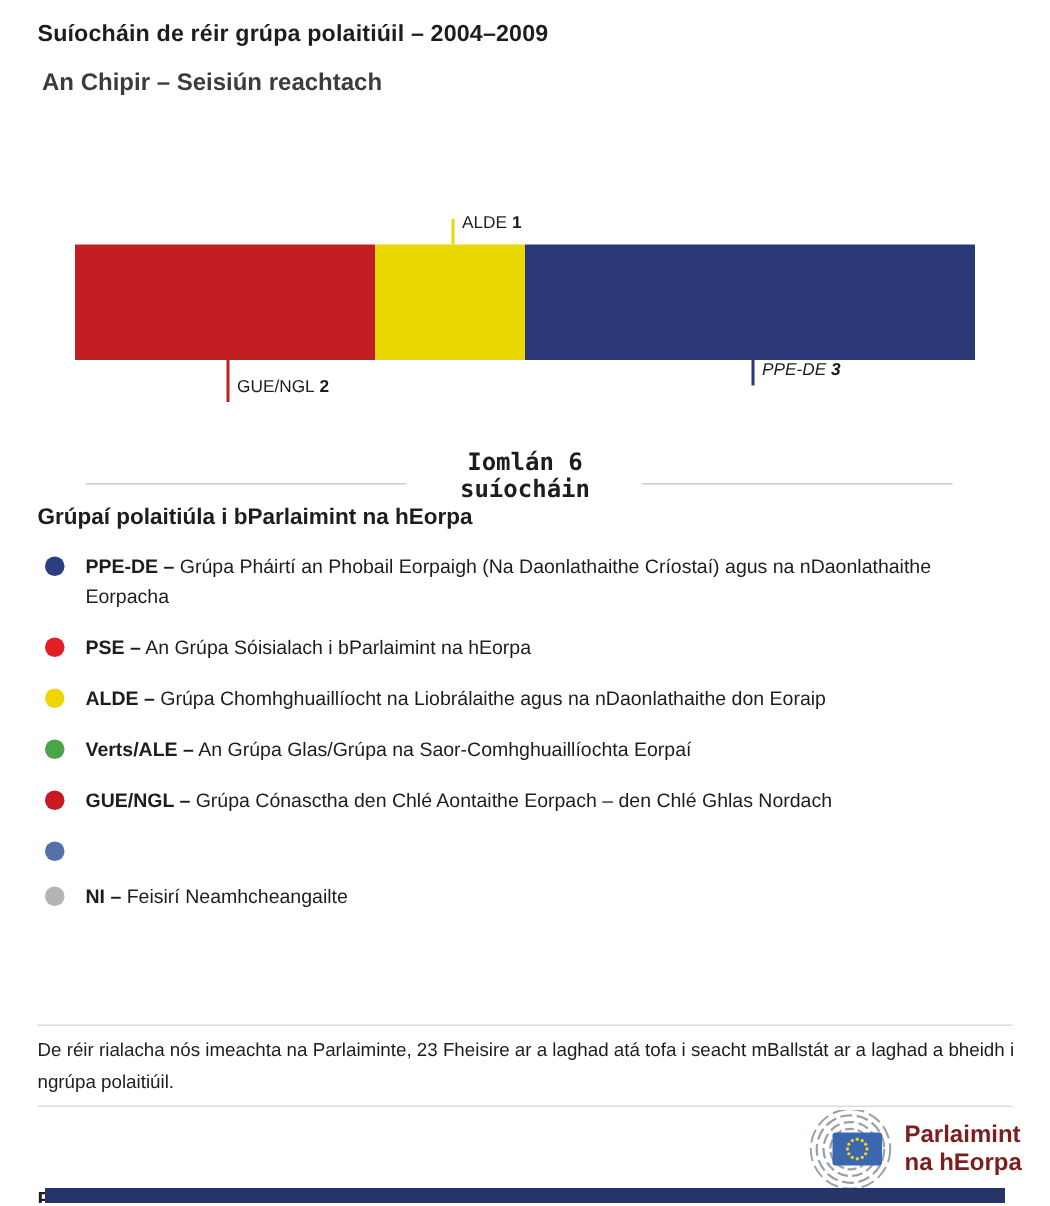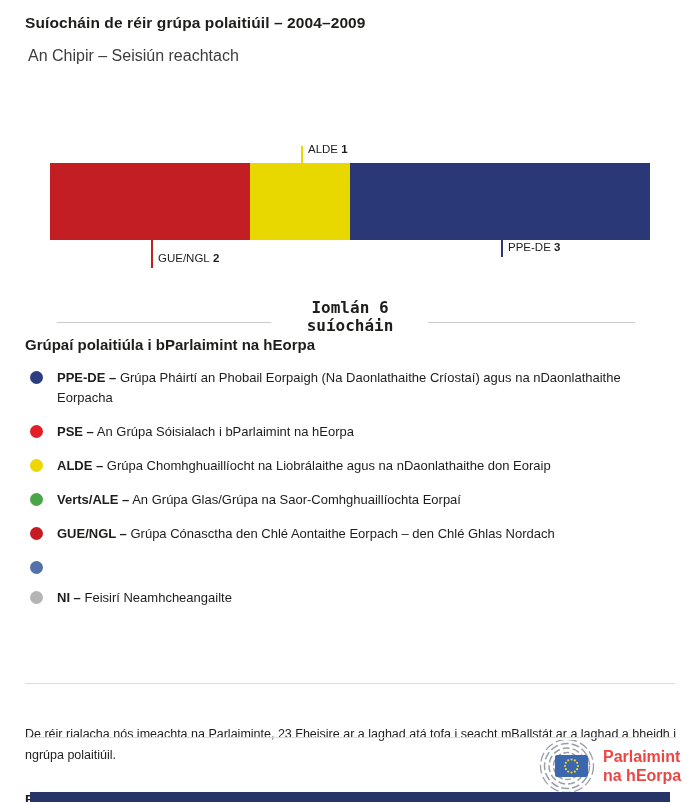--- a/index.html
+++ b/index.html
@@ -1,36 +1,36 @@
 <!DOCTYPE html>
 <html><head>
 <meta charset="utf-8">
 <style>
   * { margin:0; padding:0; box-sizing:border-box; }
   html,body { width:700px; height:804px; background:#ffffff;
               font-family:"Liberation Sans", sans-serif; color:#1d1d1b; }
   #canvas { position:relative; width:700px; height:802px; overflow:hidden; background:#fff; }
 
   .title    { position:absolute; top:14px; left:25px; font-size:15.5px; font-weight:bold; letter-spacing:.1px; }
-  .subtitle { position:absolute; top:47px; left:28px; font-size:16px; font-weight:400; color:#3c3c3b; }
+  .subtitle { position:absolute; top:47px; left:28px; font-size:16px; font-weight:700; color:#3c3c3b; }
 
   
   .chart { position:absolute; top:140px; left:0; width:700px; height:135px; }
   .bar   { position:absolute; top:23px; left:50px; width:600px; height:77px; display:flex; }
   .seg   { height:100%; }
 
   .tick  { position:absolute; width:2px; }
   .tick-alde { left:301px; top:6px;  height:17px; }
   .tick-gue  { left:151px; top:100px; height:28px; }
   .tick-ppe  { left:501px; top:100px; height:17px; }
 
   .callout-label { position:absolute; font-size:11.5px; color:#1d1d1b; white-space:nowrap; }
   .lbl-alde { left:308px; top:3px; }
   .lbl-gue  { left:158px; top:112px; }
-  .lbl-ppe  { left:508px; top:101px; }
+  .lbl-ppe  { left:508px; top:101px;font-style:italic; }
   .callout-label b { font-weight:bold; }
 
   
   .total { position:absolute; top:299px; left:0; width:700px; text-align:center;
            font-family:"DejaVu Sans Mono", monospace; font-weight:bold; font-size:16px; line-height:18px; }
   .hline { position:absolute; height:1px; background:#cccccc; top:23px; }
   .hline-left  { left:57px;  width:214px; }
   .hline-right { left:428px; width:207px; }
 
   
@@ -38,26 +38,26 @@
   .legend { position:absolute; top:368px; left:25px; width:650px; list-style:none; }
   .legend li { display:flex; align-items:flex-start; margin-bottom:14px; font-size:13px; line-height:20px; }
   .dot { flex:0 0 auto; width:13px; height:13px; border-radius:50%; margin:3px 14px 0 5px; }
   .legend .txt { max-width:606px; }
   .legend .txt b { font-weight:bold; }
 
   
   .rule { position:absolute; left:25px; width:650px; height:1px; background:#dcdcdc; }
   .rule1 { top:683px; }
   .rule2 { top:737px; }
-  .note { position:absolute; top:724px; left:25px; width:656px; font-size:12.5px; line-height:21px; color:#1d1d1b; }
+  .note { position:absolute; top:690px; left:25px; width:656px; font-size:12.5px; line-height:21px; color:#1d1d1b; }
   .source { position:absolute; top:792px; left:25px; font-size:13.5px; }
   .source b { font-weight:bold; }
 
   .logo { position:absolute; top:740px; left:531px; width:168px; height:52px; display:flex; align-items:center; }
-  .logo-text { font-size:16px; line-height:19px; font-weight:bold; color:#ef4444; margin-left:6px; }
+  .logo-text { font-size:16px; line-height:19px; font-weight:bold; color:#7f1d1d; margin-left:6px; }
 
   .bottom-bar { position:absolute; top:792px; left:30px; width:640px; height:12px; background:#273468; }
 </style>
 </head>
 <body>
 
 <div id="canvas">
 
   <h1 class="title">Suíocháin de réir grúpa polaitiúil – 2004–2009</h1>
   <h2 class="subtitle">An Chipir – Seisiún reachtach</h2>

